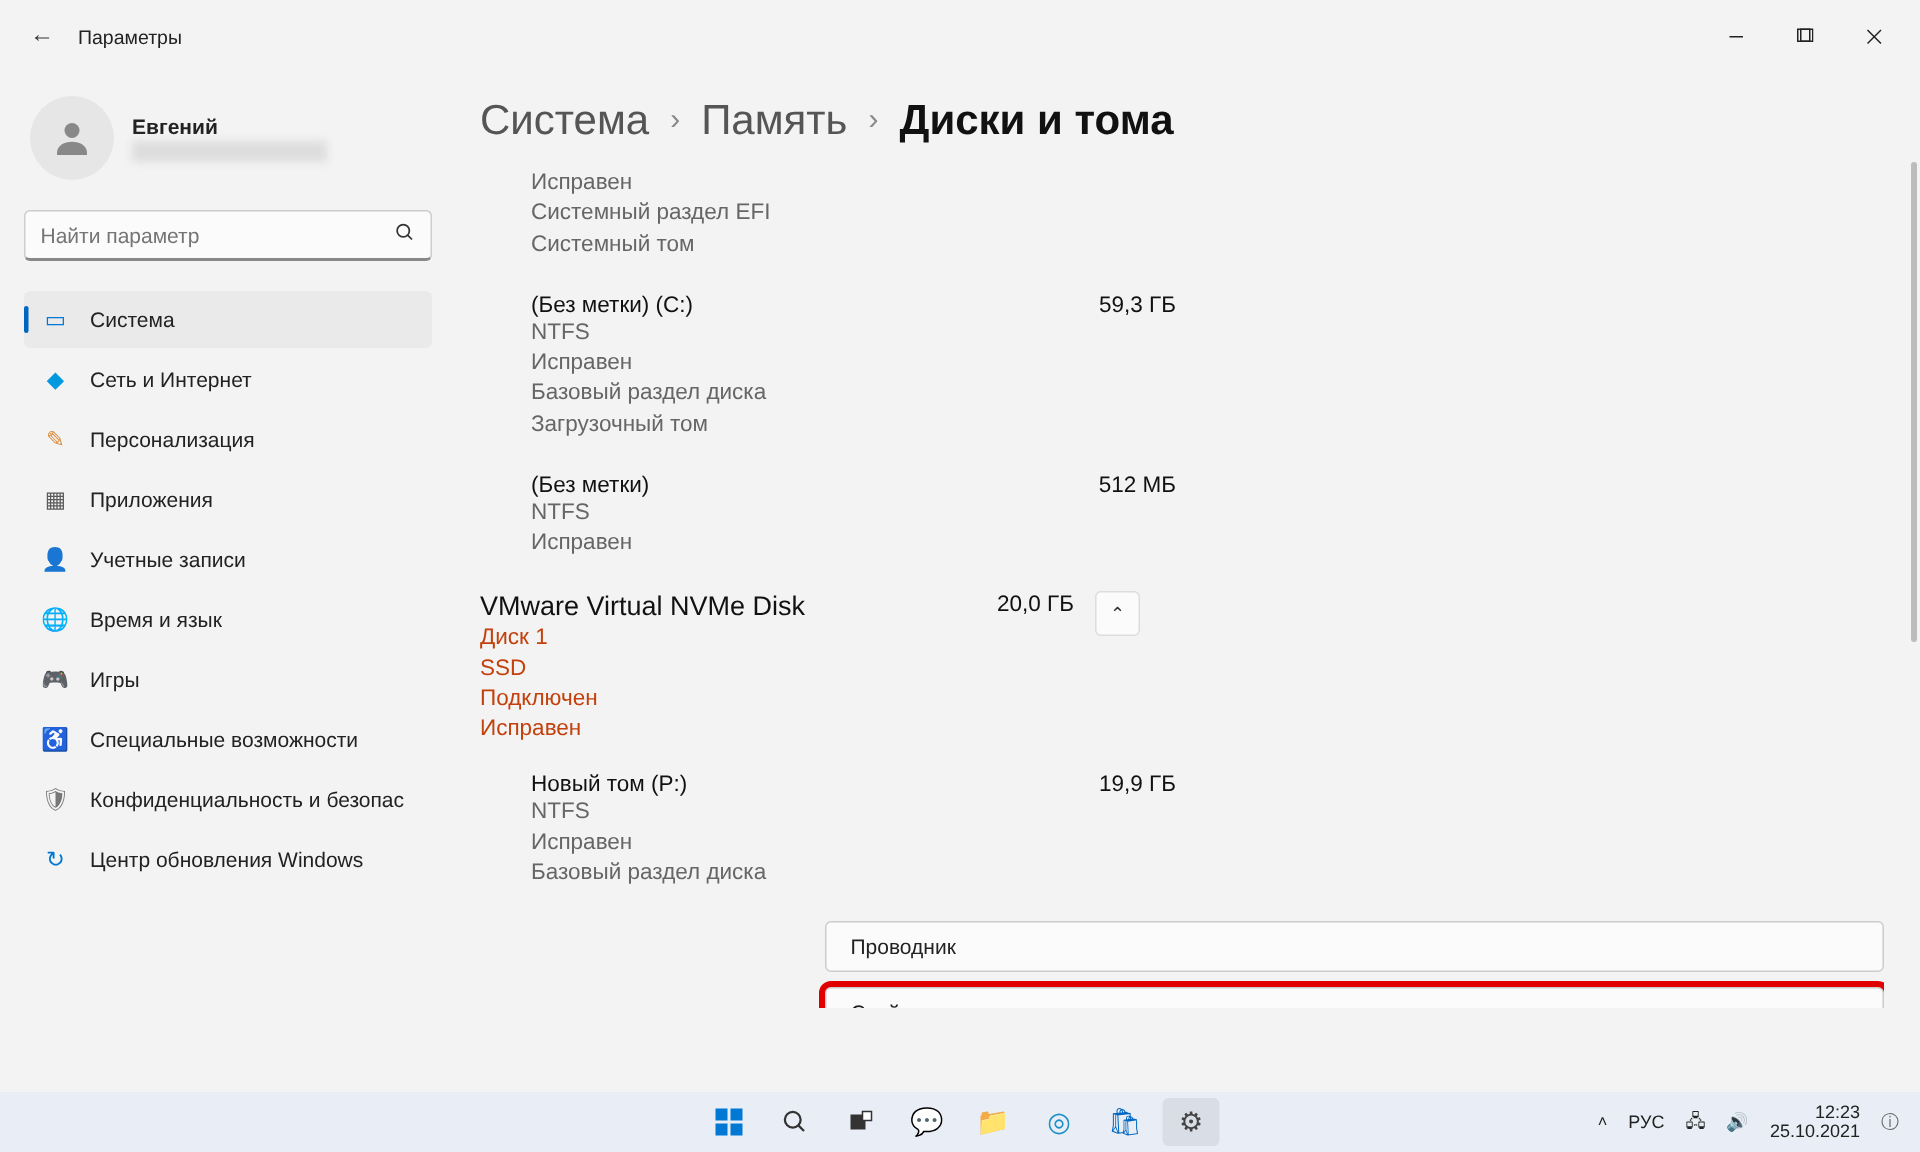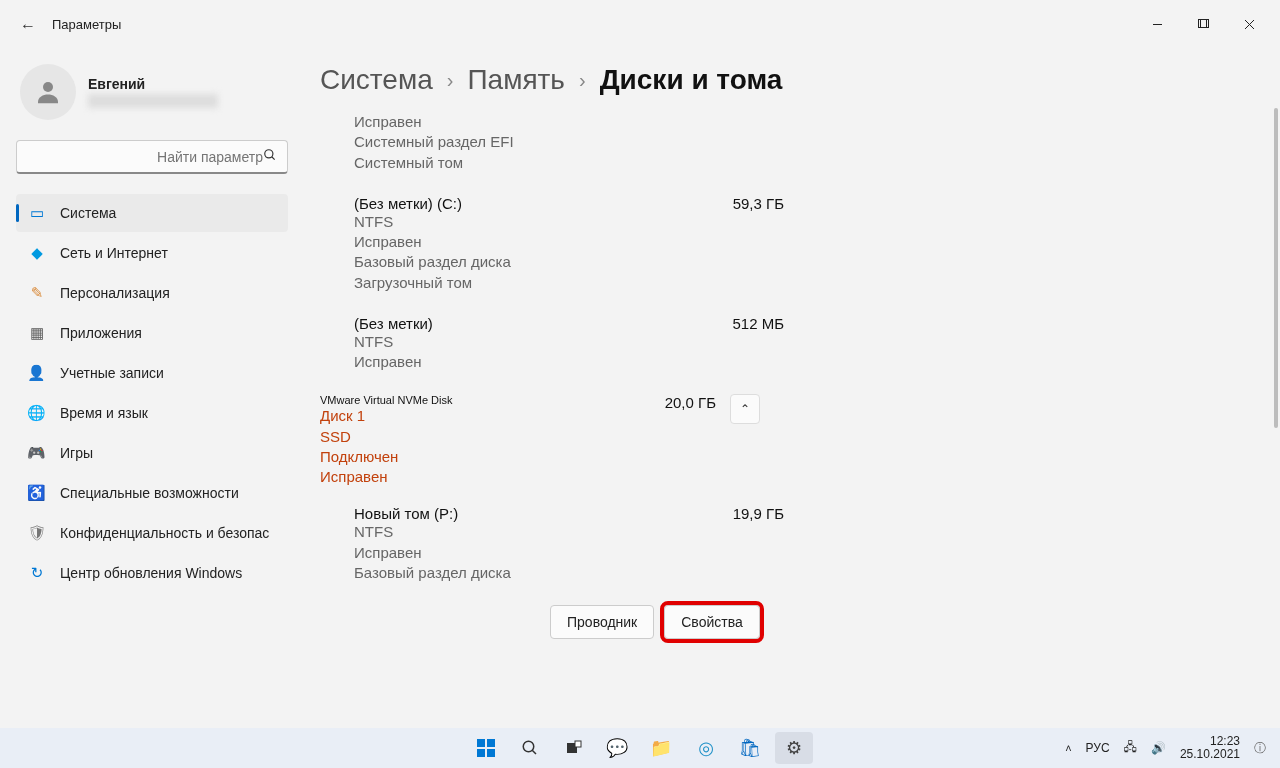--- a/index.html
+++ b/index.html
@@ -16,21 +16,21 @@
 
   
   .sidebar { width: 300px; padding: 8px 12px 0 16px; }
   .user { display: flex; align-items: center; gap: 12px; margin: 8px 0 20px 4px; }
   .avatar { width: 56px; height: 56px; border-radius: 50%; background: #e6e6e6; display: flex; align-items: center; justify-content: center; }
   .avatar svg { width: 30px; height: 30px; fill: #888; }
   .user-info .name { font-size: 14px; font-weight: 600; color: #222; }
   .user-info .blur { width: 130px; height: 14px; background: #ddd; filter: blur(3px); margin-top: 2px; }
 
   .search { display: flex; align-items: center; border: 1px solid #ccc; border-bottom: 2px solid #888; background: #fbfbfb; border-radius: 4px; height: 34px; padding: 0 10px; margin-bottom: 20px; }
-  .search input { border: none; background: transparent; flex: 1; font-size: 14px; outline: none; text-align: right; }
+  .search input { border: none; background: transparent; flex: 1; font-size: 14px; outline: none; }
   .search .icon { font-size: 14px; color: #333; }
 
   .nav-item { display: flex; align-items: center; height: 38px; padding: 0 12px; border-radius: 4px; font-size: 14px; color: #222; gap: 14px; margin-bottom: 2px; position: relative; cursor: default; }
   .nav-item.selected { background: #eaeaea; }
   .nav-item.selected::before { content:""; position:absolute; left:0; top:10px; bottom:10px; width:3px; background:#0067c0; border-radius:2px; }
   .nav-item .ic { width: 18px; height: 18px; display: inline-flex; align-items:center; justify-content:center; font-size:15px; }
 
   
   .main { flex: 1; padding: 6px 24px 0 20px; position: relative; }
   .breadcrumb { display: flex; align-items: center; gap: 14px; font-size: 28px; color: #555; margin: 10px 0 16px 0; }
@@ -41,26 +41,26 @@
   .scroll-area { height: 560px; overflow: hidden; }
 
   .volume { margin-left: 34px; margin-bottom: 22px; max-width: 430px; }
   .vol-head { display: flex; }
   .vol-title { font-size: 15px; color: #111; }
   .vol-size { margin-left: auto; font-size: 15px; color: #111; }
   .vol-sub { font-size: 15px; color: #666; line-height: 1.35; }
 
   .disk { margin-left: 0; margin-bottom: 18px; max-width: 440px; }
   .disk-head { display:flex; align-items:flex-start; }
-  .disk-title { font-size: 11px; color: #111; }
+  .disk-title { font-size: 18px; color: #111; }
   .disk-size { margin-left:auto; font-size:15px; color:#111; padding-right:8px;}
   .chev { width:30px; height:30px; border:1px solid #ddd; background:#fbfbfb; border-radius:4px; display:flex; align-items:center; justify-content:center; font-size:12px; color:#333; margin-left:6px;}
   .disk-sub { font-size:15px; color:#c2410c; line-height:1.35; }
 
-  .actions { display:flex; gap:10px; margin-left: 230px; margin-top:20px; }
+  .actions { display:flex; gap:10px; margin-left: 230px; margin-top:20px;flex-direction:column; }
   .btn { height:34px; padding:0 16px; background:#fbfbfb; border:1px solid #ccc; border-radius:4px; font-size:14px; color:#222; display:flex; align-items:center; }
   .btn.highlight { outline: 4px solid #e00000; outline-offset: 0px; }
 
   
   .fake-scroll { position:absolute; right:2px; top:60px; width:4px; height:320px; background:#bcbcbc; border-radius:2px; }
 
   
   .taskbar { position:absolute; bottom:0; left:0; right:0; height:40px; background:#e9eef6; display:flex; align-items:center; }
   .task-center { position:absolute; left:50%; transform:translateX(-50%); display:flex; gap:6px; }
   .task-center .tb { width:38px; height:32px; display:flex; align-items:center; justify-content:center; font-size:18px; border-radius:4px;}

